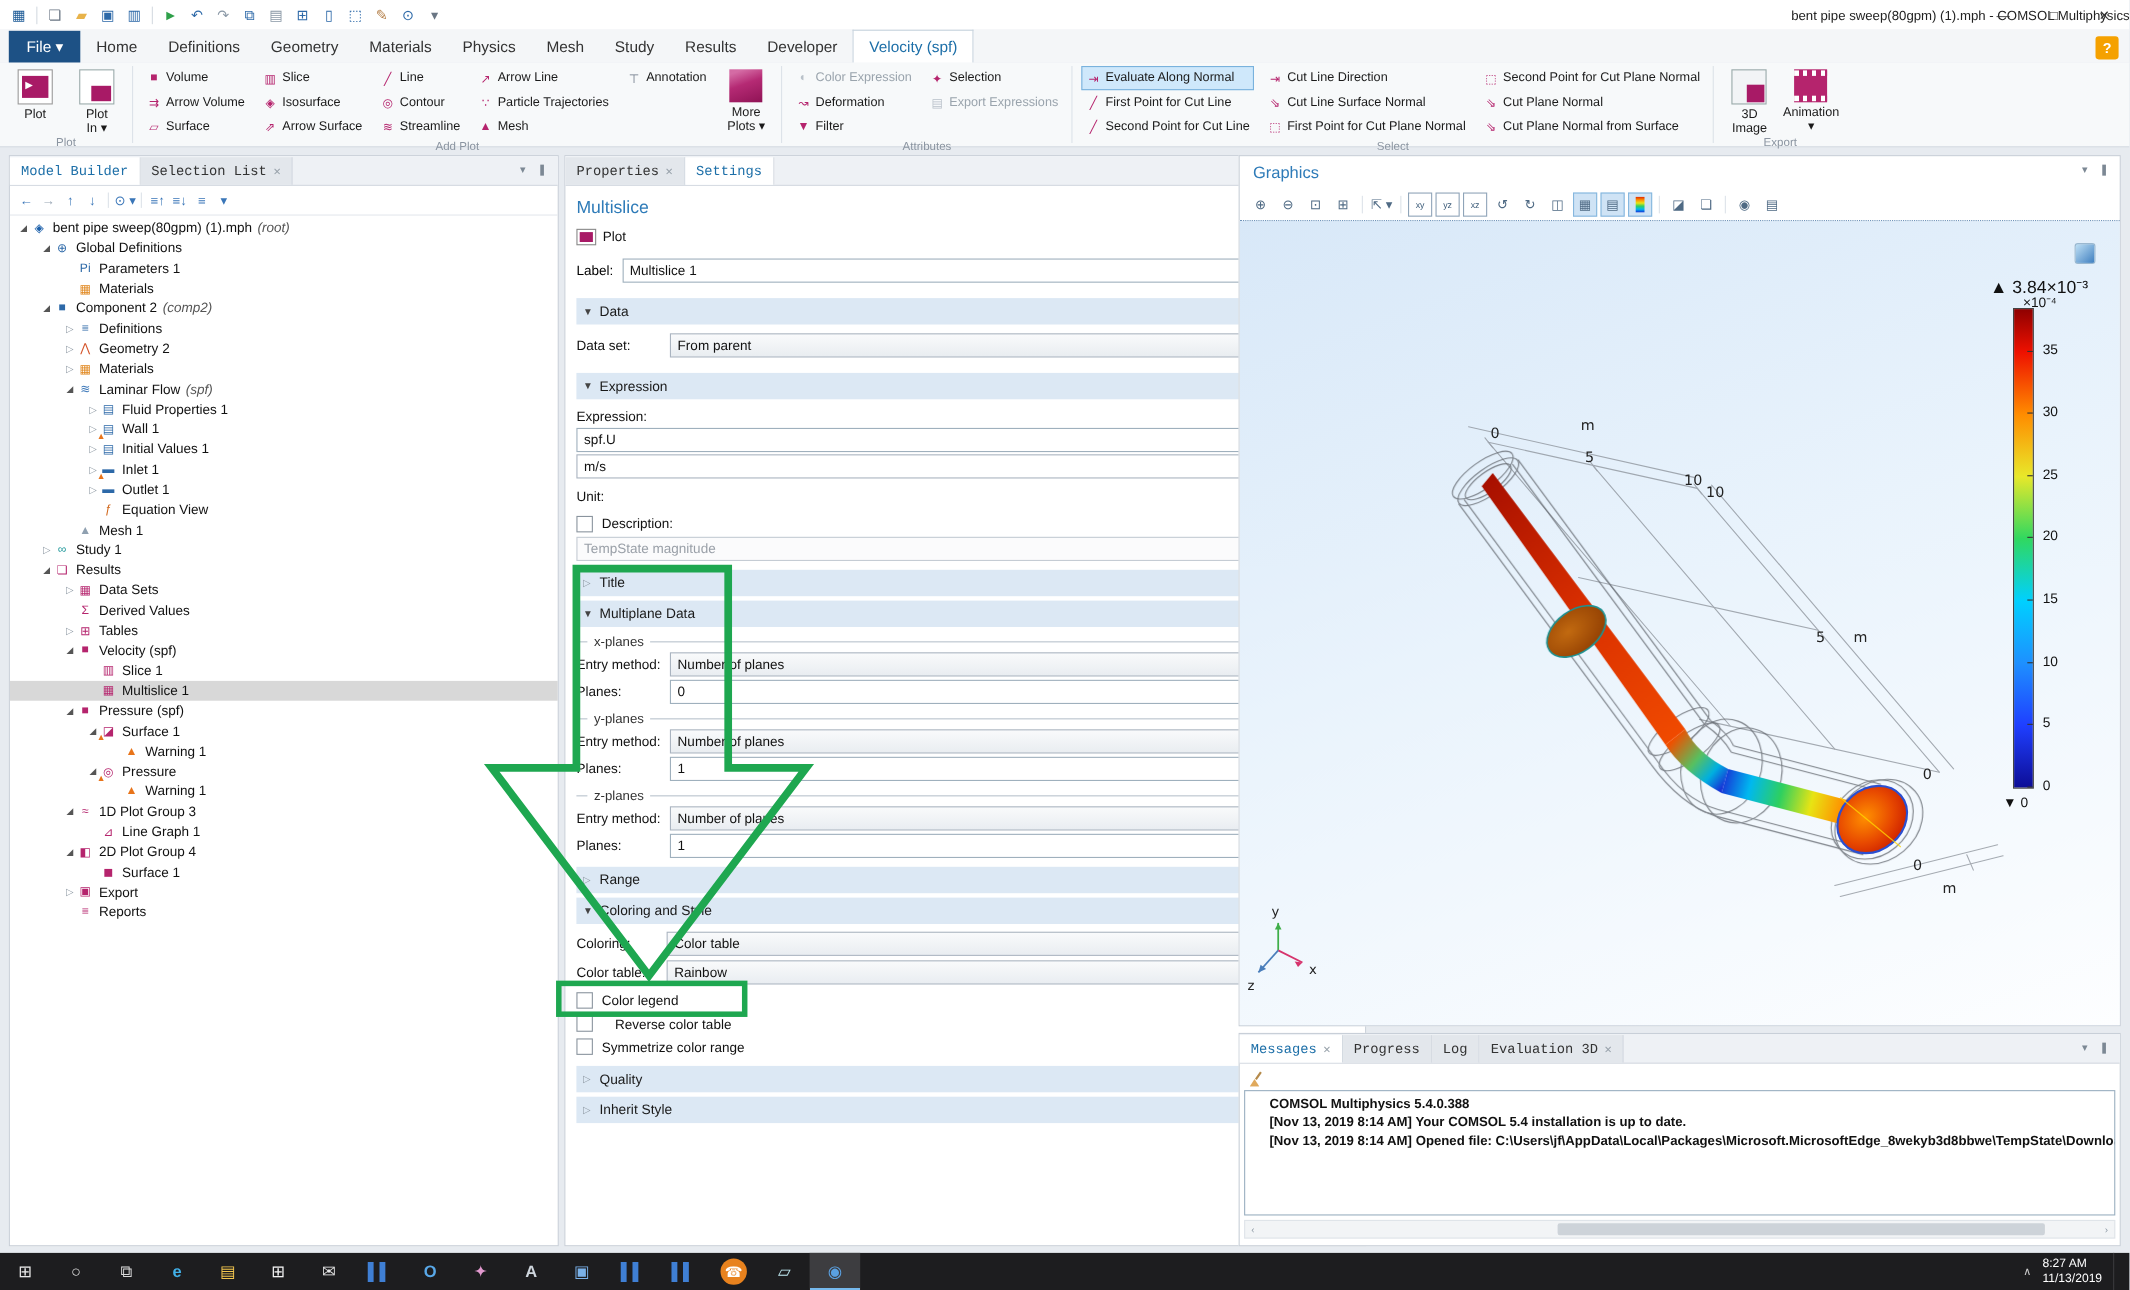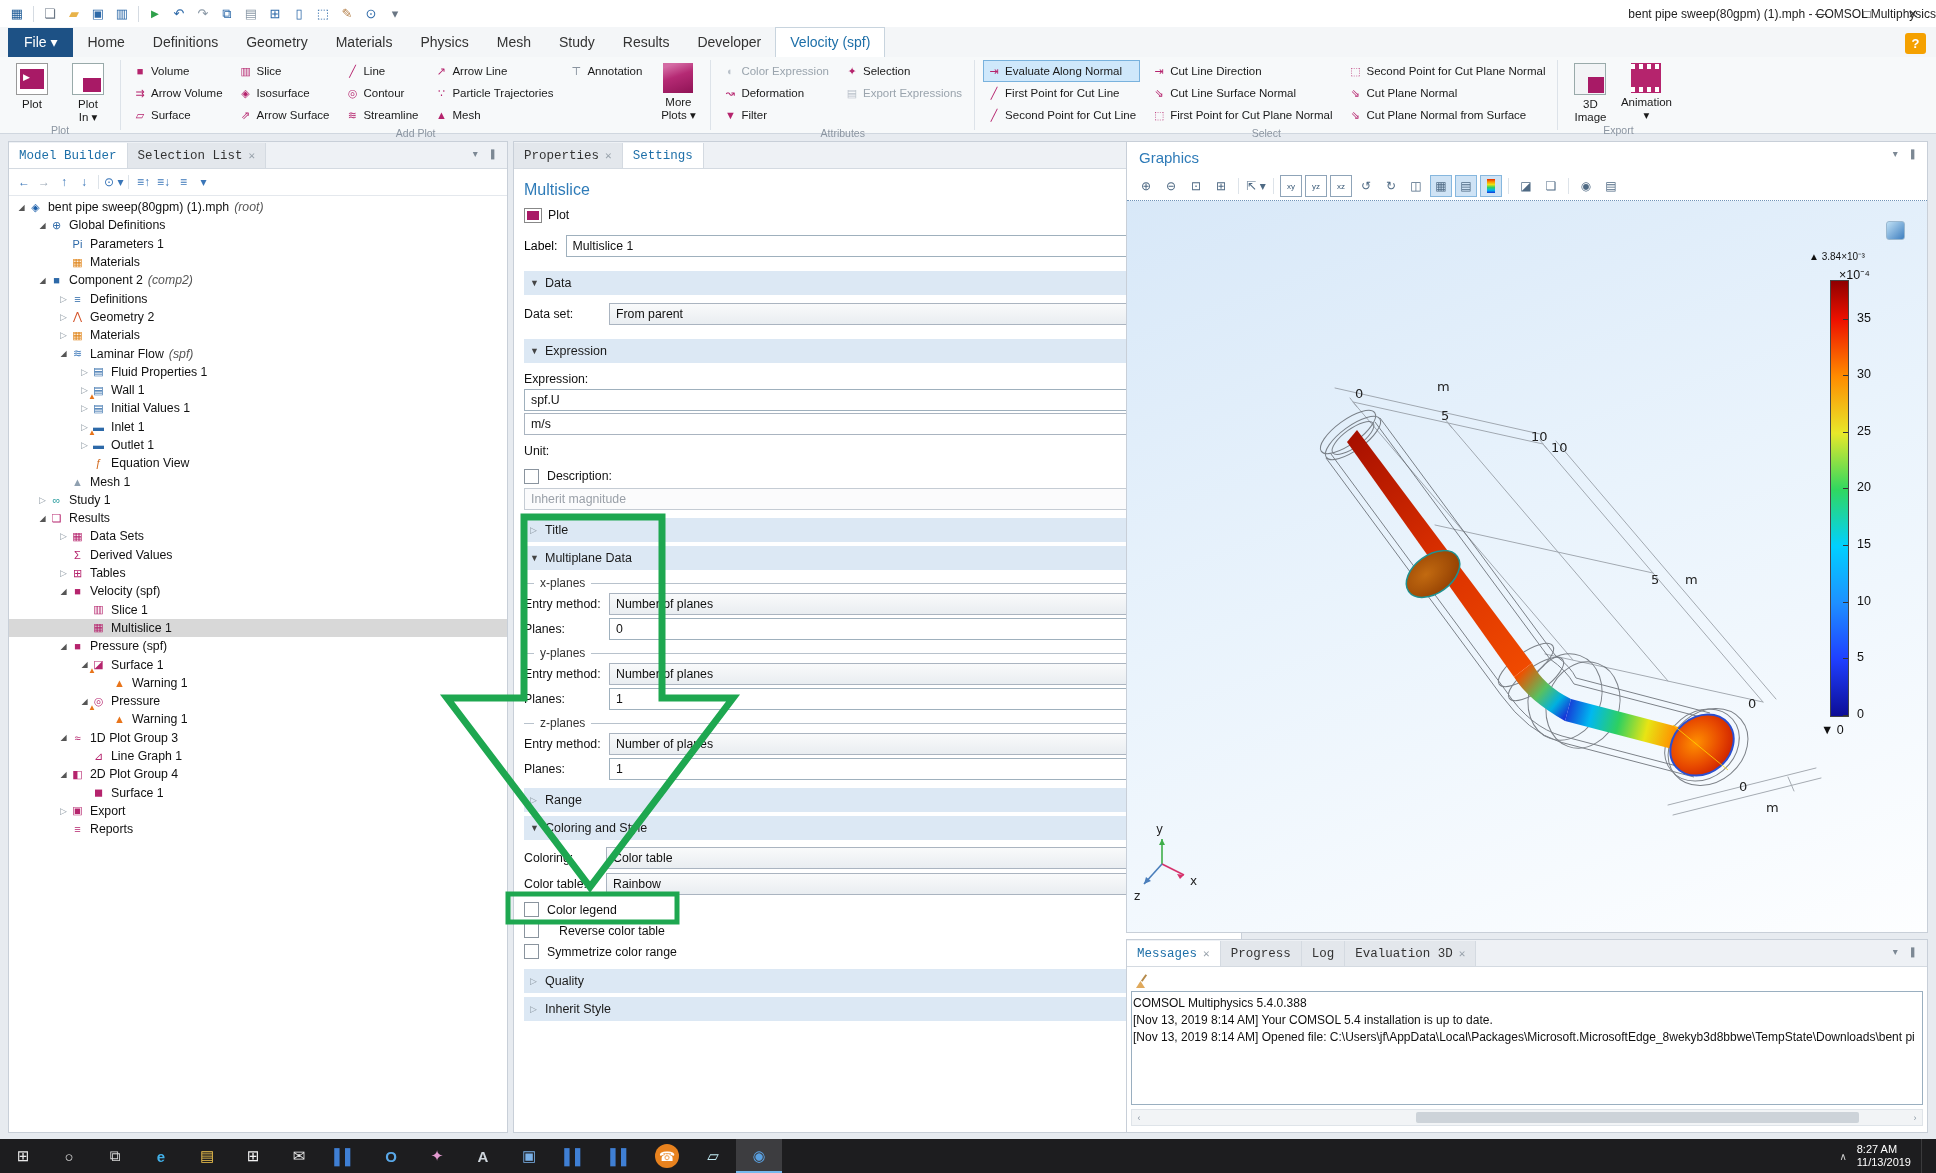--- a/index.html
+++ b/index.html
@@ -92,34 +92,34 @@
   #gfx-toolbar{height:28px;display:flex;align-items:center;gap:3px;padding-left:8px;}
   #gfx-toolbar .gt{min-width:20px;height:20px;display:flex;align-items:center;justify-content:center;font-size:12px;color:#4f6a84;border:1px solid transparent;}
   #gfx-toolbar .gt.active{background:#cfe3f5;border-color:#86b7de;}
   #gfx-toolbar .gt.boxed{font-size:8px;border:1px solid #8fa4b8;color:#3a5a78;}
   #gfx-toolbar .gsep{width:1px;height:16px;background:#dde3e9;margin:0 3px;}
   #gfx-toolbar .legend-sw{width:8px;height:14px;background:linear-gradient(#e02800,#ff9000,#e8e414,#2ed060,#00b8f0,#1733d6);}
   #canvas{position:absolute;left:0;top:58px;right:0;bottom:0;background:linear-gradient(160deg,#d8e8f8 0%,#e9f3fc 45%,#fdfeff 100%);border-top:1px dotted #6f93b8;overflow:hidden;}
   #plot-title{position:absolute;left:0;top:16px;width:660px;text-align:center;font-size:12.5px;color:#1a1a1a;}
   #canvas-corner-icon{position:absolute;right:22px;top:20px;width:17px;height:17px;border-radius:3px;background:linear-gradient(135deg,#bfe0f5,#3f7fc0);border:1px solid #9ab8d0;}
   #colorbar{position:absolute;}
-  #cb-max{position:absolute;font-size:10px;color:#111;white-space:nowrap;}
+  #cb-max{position:absolute;font-size:16px;color:#111;white-space:nowrap;}
   #cb-exp{position:absolute;font-size:12.5px;color:#111;}
   #cb-min{position:absolute;font-size:12.5px;color:#111;}
   #cb-bar{position:absolute;width:17px;border:1px solid #444;
     background:linear-gradient(to top,#0d0d96 0%,#1f3fff 13%,#1e90ff 26%,#00d0ff 39%,#30d860 52%,#e8e82a 65%,#ff8c00 78%,#ee1100 91%,#8f0000 100%);}
   .cbtick{position:absolute;font-size:12.5px;color:#111;}
   .cbtick::before{content:"";position:absolute;left:-14px;top:8px;width:5px;height:1px;background:#333;}
   
   #msg-body{padding:4px;}
   #msg-broom{height:20px;display:flex;align-items:center;padding-left:4px;}
   .broom{width:14px;height:14px;position:relative;}
   .broom::before{content:"";position:absolute;left:8px;top:0;width:2px;height:8px;background:#b58a4a;transform:rotate(35deg);}
   .broom::after{content:"";position:absolute;left:1px;bottom:0;width:9px;height:7px;background:#e0a95c;clip-path:polygon(0 100%,50% 0,100% 100%);}
-  #msg-text{height:106px;border:1px solid #9aafc0;background:#fff;font-size:12px;color:#111;padding:3px 1px;overflow:hidden;white-space:nowrap;line-height:17px;}
+  #msg-text{height:106px;border:1px solid #9aafc0;background:#fff;font-size:12px;color:#111;padding:3px 22px;overflow:hidden;white-space:nowrap;line-height:17px;font-weight:bold;}
   #msg-scroll{margin-top:4px;height:15px;background:#f2f4f6;border:1px solid #dfe4e9;display:flex;align-items:center;position:relative;}
   #msg-scroll .arrL,#msg-scroll .arrR{width:14px;text-align:center;font-size:9px;color:#8a96a2;}
   #msg-scroll .arrR{position:absolute;right:0;}
   #msg-scroll .thumb{position:absolute;left:36%;width:56%;height:11px;background:#cdd3d9;border-radius:2px;}
   
   #taskbar{position:absolute;left:0;top:1139px;width:100%;height:34px;background:#1d1d1f;display:flex;align-items:center;}
   .tb-item{width:46px;height:34px;display:flex;align-items:center;justify-content:center;font-size:15px;}
   .tb-item.active{background:#3d3d40;box-shadow:inset 0 -2px 0 #76b9ed;}
   .tb-item .round{width:24px;height:24px;border-radius:50%;background:#e8821e;display:flex;align-items:center;justify-content:center;font-size:13px;color:#fff;}
   #tb-right{margin-left:auto;display:flex;align-items:center;gap:10px;padding-right:10px;color:#e8e8e8;}
@@ -621,21 +621,21 @@
           <span class="combo" style="background:#fff;">m/s</span>
         </div>
       <div class="frow" style="margin-top:8px;height:16px;">
           <span>Unit:</span>
         </div>
       <div class="cbrow" style="margin-top:8px;height:18px;">
         <span class="cbox"></span>
         <span>Description:</span>
       </div>
       <div class="frow" style="margin-top:3px;">
-          <span class="tfield gray">Inherit magnitude</span>
+          <span class="tfield gray">TempState magnitude</span>
         </div>
 
       <div class="shdr" style="margin-top:8px;">
         <span class="arr" style="color:#8f9aa4;">▷</span>
         <span>Title</span>
       </div>
       <div class="shdr">
         <span class="arr">▼</span>
         <span>Multiplane Data</span>
       </div>

